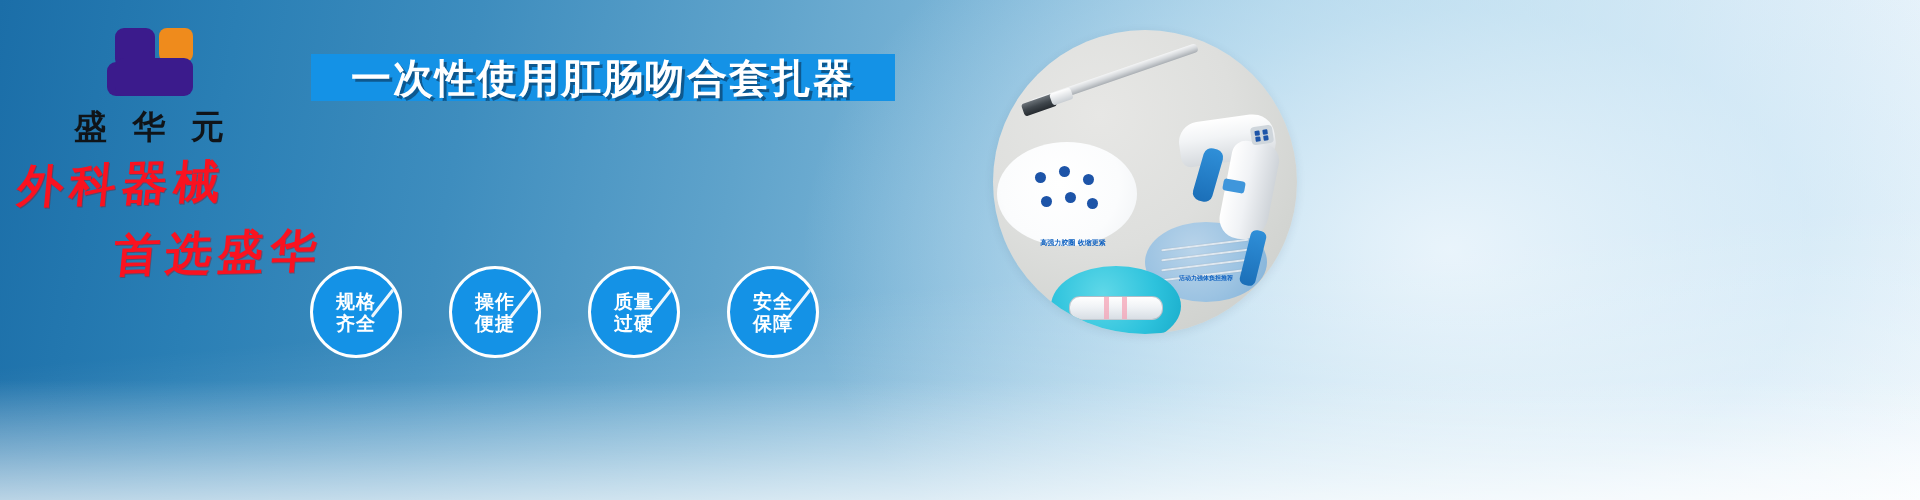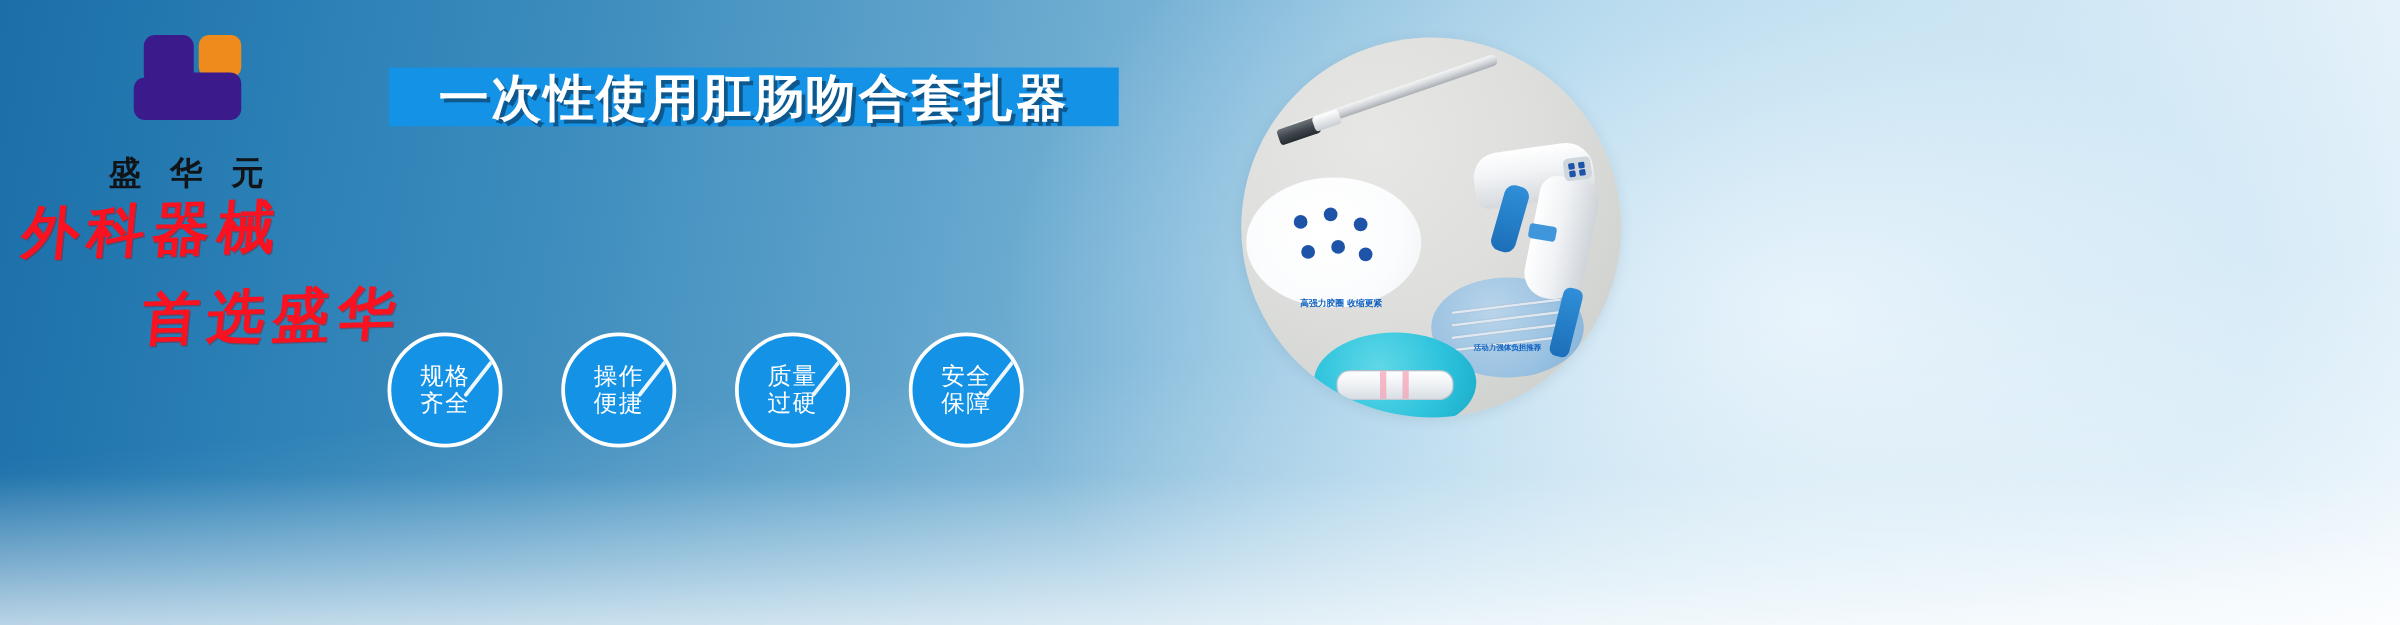--- a/index.html
+++ b/index.html
@@ -37,22 +37,22 @@
 
   
   #logo-block{position:absolute;left:64px;top:26px;width:170px;}
   .logo-mark{position:relative;width:92px;height:72px;margin:0 auto;}
   .lg{position:absolute;border-radius:9px;}
   .lg-a{left:12px;  top:2px;  width:40px;height:40px;background:#3b1b8c;}
   .lg-b{left:56px;  top:2px;  width:34px;height:34px;background:#ef8b1c;border-radius:8px;}
   .lg-c{left:12px;  top:32px; width:78px;height:38px;background:#3b1b8c;}
   .lg-notch{left:4px; top:36px; width:34px;height:34px;background:#3b1b8c;border-radius:9px;}
   .logo-name{
-    margin-top:23px;text-align:center;color:#101418;
-    font-size:26px;font-weight:700;letter-spacing:7px;
+    margin-top:7px;text-align:center;color:#101418;
+    font-size:33px;font-weight:700;letter-spacing:7px;
     font-family:"DejaVu Sans","Liberation Sans",sans-serif;
     text-indent:7px;
   }
 
   
   #callig{position:absolute;left:18px;top:152px;width:330px;color:#fa1220;
           font-family:"DejaVu Serif","Liberation Serif",serif;font-weight:700;}
   #callig .l1{font-size:46px;letter-spacing:6px;transform:skewX(-7deg) rotate(-1.5deg);
               text-shadow:1px 1px 0 rgba(160,0,0,.35);}
   #callig .l2{font-size:46px;letter-spacing:6px;margin-top:8px;margin-left:96px;
@@ -83,21 +83,21 @@
     text-shadow:0 0 2px #ffffff;
   }
 
   
   #features{position:absolute;left:310px;top:266px;width:600px;height:96px;}
   .feat{
     position:absolute;top:0;width:92px;height:92px;border-radius:50%;
     background:#1492e6;border:3px solid #ffffff;
     box-sizing:border-box;
     display:flex;flex-direction:column;align-items:center;justify-content:center;
-    color:#ffffff;font-size:19px;font-weight:400;line-height:1.18;
+    color:#ffffff;font-size:19px;font-weight:700;line-height:1.18;
     overflow:hidden;
   }
   .feat::after{
     content:"";position:absolute;right:14px;top:14px;
     width:3px;height:38px;background:rgba(255,255,255,0.92);
     transform:rotate(38deg);border-radius:2px;
   }
   .feat span{position:relative;z-index:2;letter-spacing:1px;}
   .f1{left:0px;}
   .f2{left:139px;}

